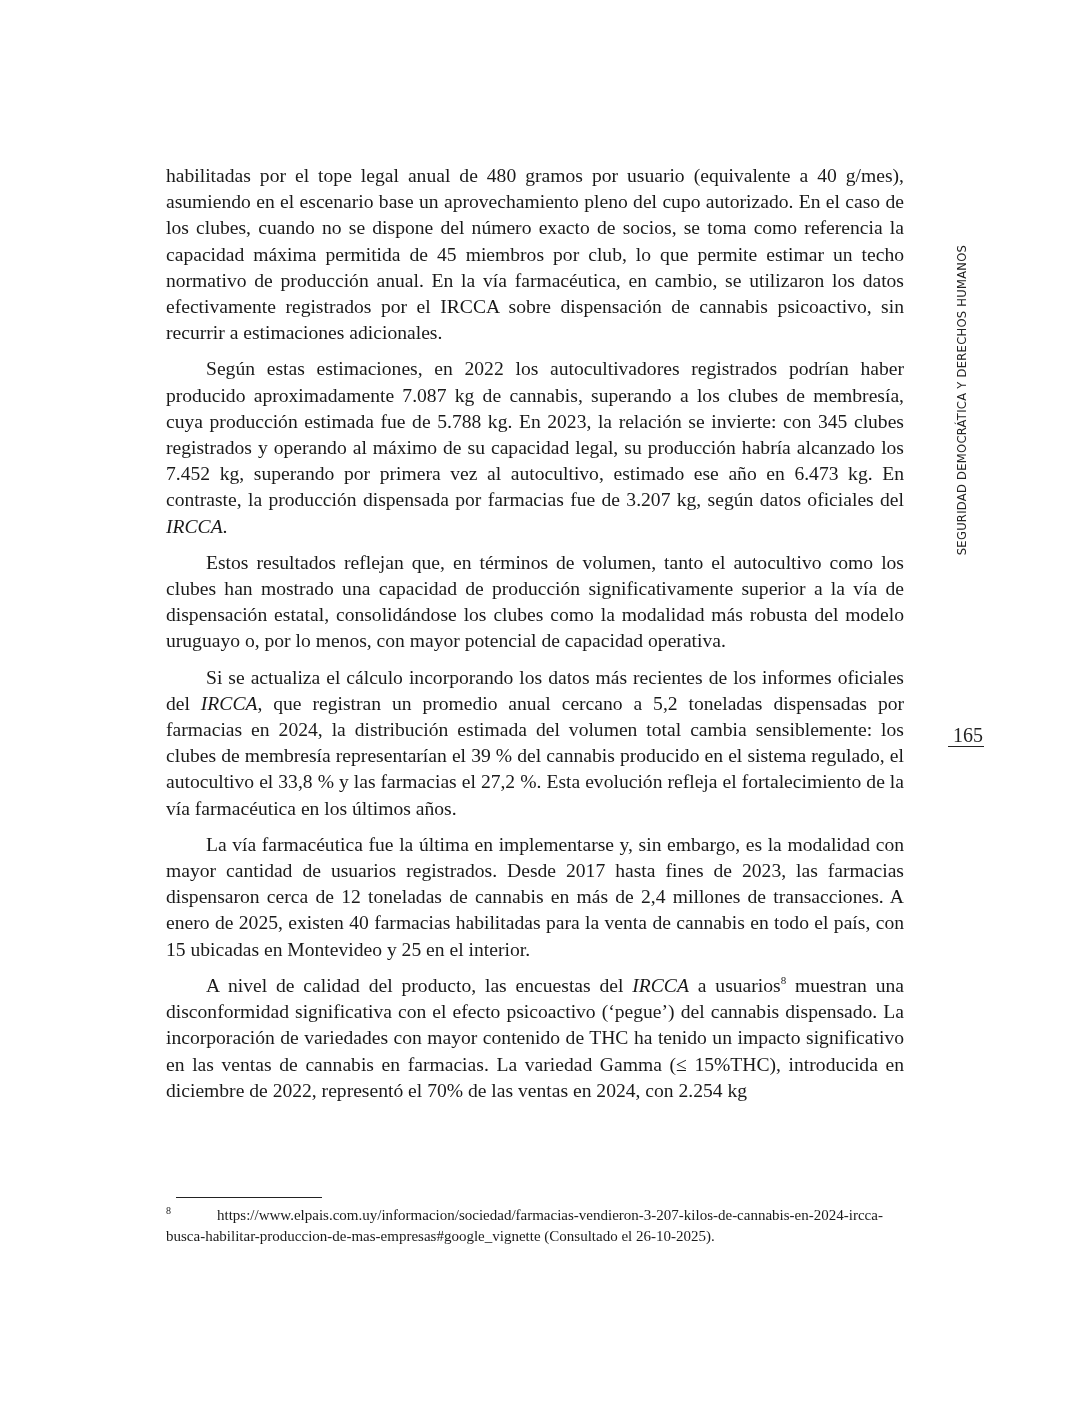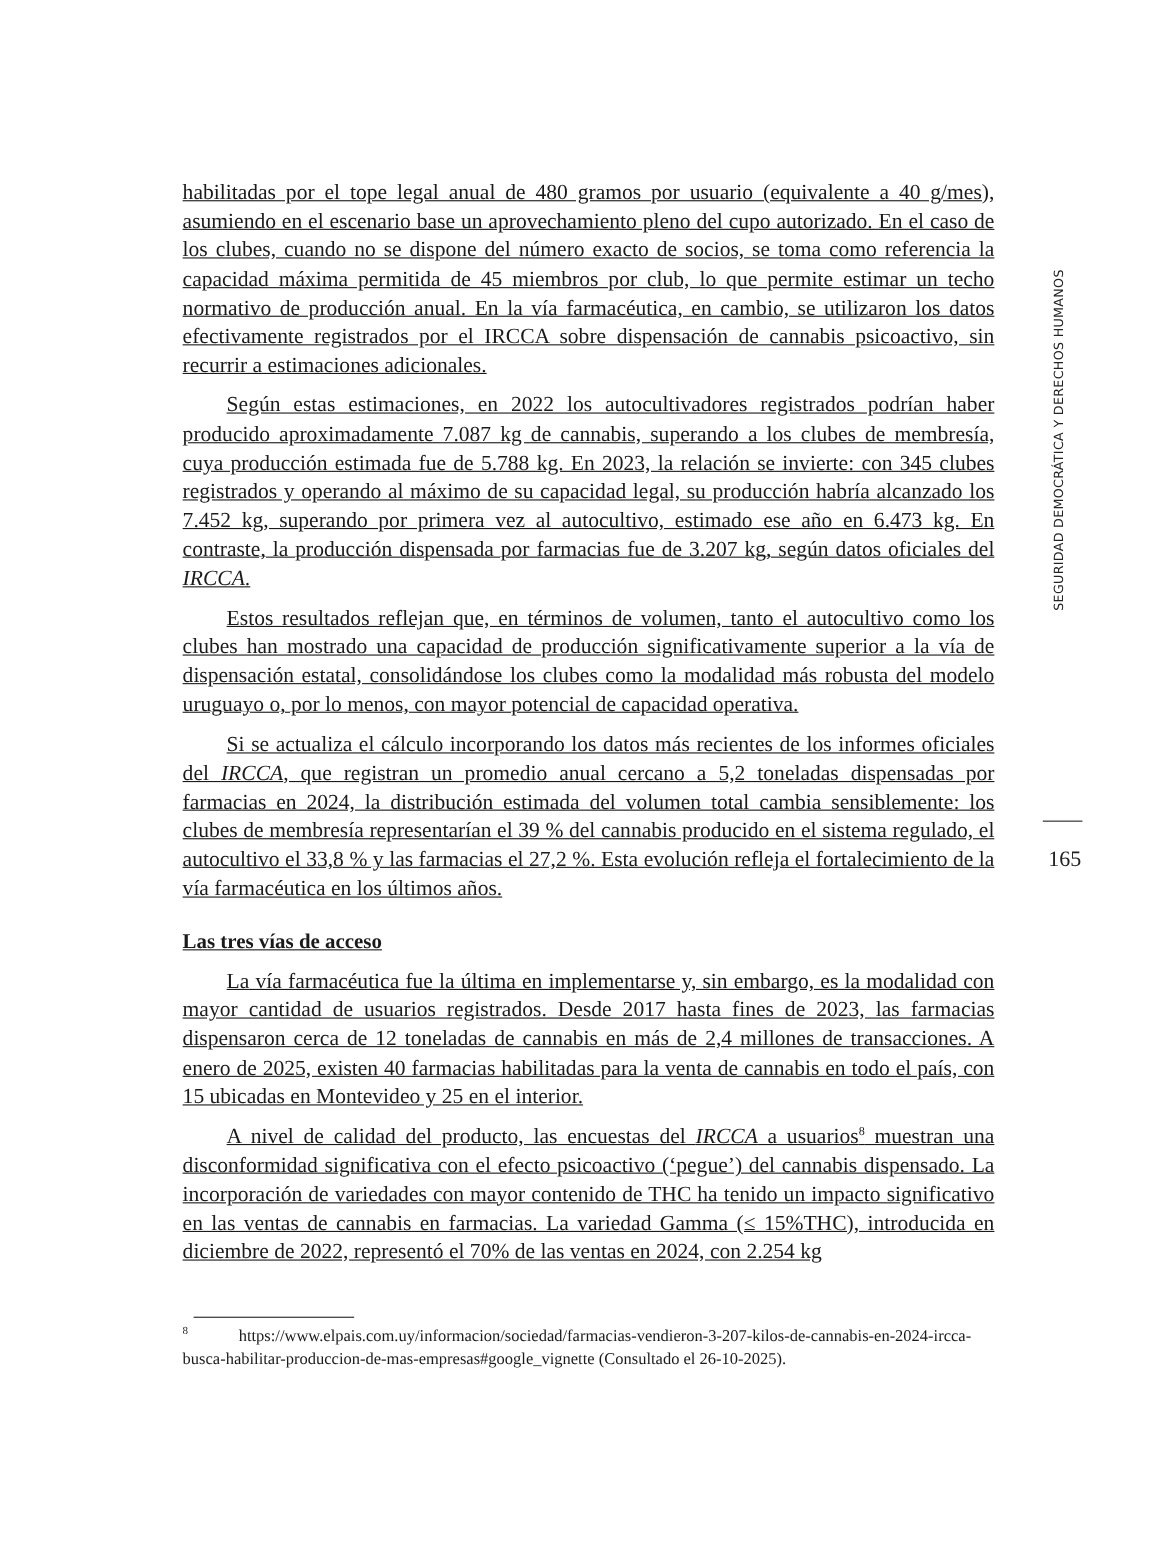--- a/index.html
+++ b/index.html
@@ -6,60 +6,59 @@
   body {
     width: 1069px; height: 1409px; position: relative; overflow: hidden;
     font-family: "Liberation Serif", "DejaVu Serif", serif;
     color: #1a1a1a;
   }
   .text-block {
     position: absolute; left: 166px; top: 163px; width: 738px;
     font-size: 19.6px; line-height: 26.2px; text-align: justify;
     hyphens: manual;
   }
-  .text-block p { margin: 0 0 10px 0; text-indent: 0; text-decoration: underline; }
+  .text-block p { margin: 0 0 10px 0; text-indent: 0; }
   .text-block p.indent { text-indent: 40px; }
   .text-block p.first { text-indent: 0; }
   .heading {
     font-weight: bold; margin: 22px 0 10px 0 !important;
     font-size: 19px;
   }
   em { font-style: italic; }
   sup { font-size: 11px; vertical-align: super; line-height: 0; }
   .running-header {
     position: absolute; left: 962px; top: 400px;
     transform: translate(-50%, -50%) rotate(-90deg);
     font-family: "DejaVu Sans", "Liberation Sans", sans-serif;
     font-size: 11.5px; letter-spacing: 0.3px; white-space: nowrap; color: #222;
   }
   .page-number-rule {
     position: absolute; left: 948px; top: 746px; width: 36px; height: 1px; background: #222;
   }
   .page-number {
-    position: absolute; left: 948px; top: 770px; width: 40px;
+    position: absolute; left: 948px; top: 724px; width: 40px;
     font-size: 20px; text-align: center; color: #222;
   }
   .footnote-rule {
     position: absolute; left: 176px; top: 1197px; width: 146px; height: 1px; background: #222;
   }
   .footnote {
     position: absolute; left: 166px; top: 1205px; width: 738px;
     font-size: 15px; line-height: 21px; text-align: justify;
   }
   .footnote .fn-mark { font-size: 10px; vertical-align: super; line-height: 0; margin-right: 46px; }
 </style>
 </head>
 <body>
 
 <div class="text-block">
   <p class="first">habilitadas por el tope legal anual de 480 gramos por usuario (equivalente a 40 g/mes), asumiendo en el escenario base un aprovechamiento pleno del cupo autorizado. En el caso de los clubes, cuando no se dispone del número exacto de socios, se toma como referencia la capacidad máxima permitida de 45 miembros por club, lo que permite estimar un techo normativo de producción anual. En la vía farmacéutica, en cambio, se utilizaron los datos efectivamente registrados por el IRCCA sobre dispensación de cannabis psicoactivo, sin recurrir a estimaciones adicionales.</p>
   <p class="indent"><span>Según estas estimaciones, en 2022 los autocultivadores registrados podrían haber producido aproximadamente 7.087 kg de cannabis, superando a los clubes de membresía, cuya producción estimada fue de 5.788 kg. En 2023, la relación se invierte: con 345 clubes registrados y operando al máximo de su capacidad legal, su producción habría alcanzado los 7.452 kg, superando por primera vez al autocultivo, estimado ese año en 6.473 kg. En contraste, la producción dispensada por farmacias fue de 3.207 kg, según datos oficiales del </span><em>IRCCA</em><span>.</span></p>
   <p class="indent">Estos resultados reflejan que, en términos de volumen, tanto el autocultivo como los clubes han mostrado una capacidad de producción significativamente superior a la vía de dispensación estatal, consolidándose los clubes como la modalidad más robusta del modelo uruguayo o, por lo menos, con mayor potencial de capacidad operativa.</p>
   <p class="indent"><span>Si se actualiza el cálculo incorporando los datos más recientes de los informes oficia­les del </span><em>IRCCA</em><span>, que registran un promedio anual cercano a 5,2 toneladas dispensadas por farmacias en 2024, la distribución estimada del volumen total cambia sensiblemente: los clubes de membresía representarían el 39 % del cannabis producido en el sistema regulado, el autocultivo el 33,8 % y las farmacias el 27,2 %. Esta evolución refleja el fortalecimiento de la vía farmacéutica en los últimos años.</span></p>
-  <p class="heading">Las tres vías de acceso</p>
   <p class="indent">La vía farmacéutica fue la última en implementarse y, sin embargo, es la modalidad con mayor cantidad de usuarios registrados. Desde 2017 hasta fines de 2023, las farmacias dispensaron cerca de 12 toneladas de cannabis en más de 2,4 millones de transacciones. A enero de 2025, existen 40 farmacias habilitadas para la venta de cannabis en todo el país, con 15 ubicadas en Montevideo y 25 en el interior.</p>
   <p class="indent"><span>A nivel de calidad del producto, las encuestas del </span><em>IRCCA</em><span> a usuarios</span><sup>8</sup><span> muestran una disconformidad significativa con el efecto psicoactivo (‘pegue’) del cannabis dispensado. La incorporación de variedades con mayor contenido de THC ha tenido un impacto sig­nificativo en las ventas de cannabis en farmacias. La variedad Gamma (≤ 15%THC), in­troducida en diciembre de 2022, representó el 70% de las ventas en 2024, con 2.254 kg</span></p>
 </div>
 
 <div class="running-header">SEGURIDAD DEMOCRÁTICA Y DERECHOS HUMANOS</div>
 
 <div class="page-number-rule"></div>
 <div class="page-number">165</div>
 
 <div class="footnote-rule"></div>

